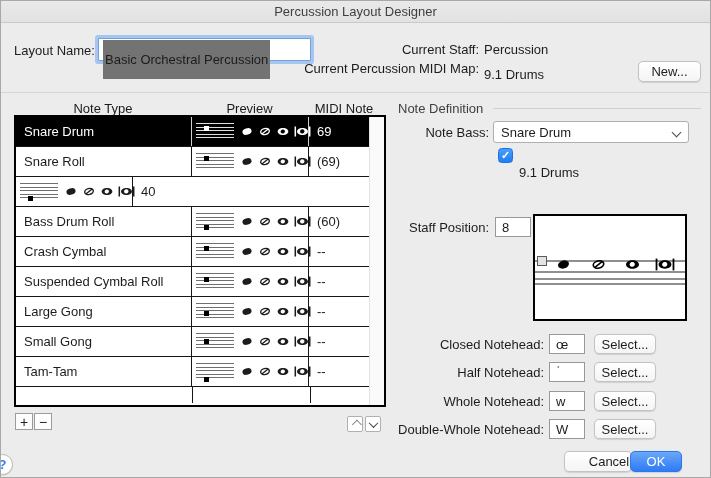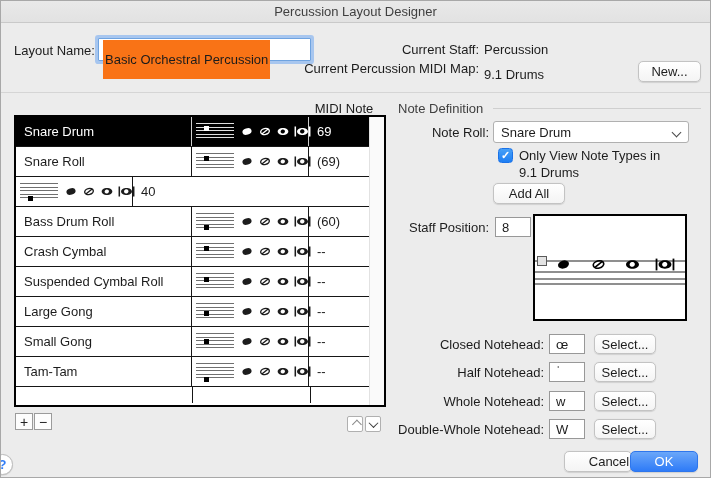--- a/index.html
+++ b/index.html
@@ -11,21 +11,21 @@
   .titlebar { position:absolute; left:0; top:0; width:100%; height:22px;
     background:linear-gradient(#e9e9e9,#e2e2e2); border-bottom:1px solid #c9c9c9;
     display:flex; align-items:center; justify-content:center; color:#3f3f3f; }
 
   
   .lbl { position:absolute; white-space:nowrap; color:#1d1d1d; }
   .rlbl { position:absolute; text-align:right; white-space:nowrap; }
   .name-field { position:absolute; left:97px; top:37px; width:213px; height:23px; background:#fff;
     border:1px solid #6fa3e0; box-shadow:0 0 0 3px rgba(112,167,242,.55); border-radius:1px;
     display:flex; align-items:center; padding-left:4px; }
-  .name-field .sel { background:#f97316; padding:12px 2px;margin-top:20px; }
+  .name-field .sel { background:#737373; padding:12px 2px;margin-top:20px; }
   .hline { position:absolute; height:1px; background:#d5d5d5; }
 
   
   .btn { position:absolute; background:linear-gradient(#ffffff,#f4f4f4); border:1px solid #c3c3c3;
     border-radius:5px; display:flex; align-items:center; justify-content:center;
     box-shadow:0 0.5px 1px rgba(0,0,0,.12); color:#1d1d1d; }
   .btn-ok { background:linear-gradient(#6ba7f9,#2e7bf7); border-color:#2e76ec; color:#fff; }
 
   
   .th { position:absolute; top:100px; text-align:center; color:#1b1b1b; }
@@ -119,20 +119,22 @@
   <div class="name-field">
     <span class="sel">Basic Orchestral Percussion</span>
   </div>
   <div class="rlbl" style="left:330px; top:41px; width:148px;">Current Staff:</div>
   <div class="lbl" style="left:483px; top:41px;">Percussion</div>
   <div class="rlbl" style="left:240px; top:60px; width:238px;">Current Percussion MIDI Map:</div>
   <div class="lbl" style="left:483px; top:66px;">9.1 Drums</div>
   <div class="btn" style="left:637px; top:60px; width:63px; height:21px;">New...</div>
   <div class="hline" style="left:0; top:91px; width:711px;"></div>
 
+  <div class="th" style="left:14px; width:176px;">Note Type</div>
+  <div class="th" style="left:190px; width:117px;">Preview</div>
   <div class="th" style="left:300px; width:86px;">MIDI Note</div>
 
   <div class="tbl">
     <div id="rows-host">
   <div class="trow selected">
     <div class="cell name">
             <span class="rowname">Snare Drum</span>
           </div>
     <div class="cell prev">
       <span class="staff">
@@ -418,30 +420,28 @@
   <div class="arrbtn" style="left:346px; top:415px;">
       <span class="chev up"></span>
     </div>
   <div class="arrbtn" style="left:364px; top:415px;">
       <span class="chev down"></span>
     </div>
 
   <div class="lbl" style="left:397px; top:100px; color:#404040;">Note Definition</div>
   <div class="hline" style="left:492px; top:107px; width:208px; background:#cfcfcf;"></div>
 
-  <div class="rlbl" style="left:388px; top:124px; width:100px;">Note Roll:</div>
+  <div class="rlbl" style="left:388px; top:124px; width:100px;">Note Bass:</div>
   <div class="dropdown">
     <span>Snare Drum</span>
     <span class="dchev"></span>
   </div>
 
   <div class="checkbox"></div>
-  <div class="lbl" style="left:518px; top:147px;">Only View Note Types in</div>
   <div class="lbl" style="left:518px; top:164px;">9.1 Drums</div>
-  <div class="btn" style="left:492px; top:182px; width:72px; height:21px;">Add All</div>
 
   <div class="rlbl" style="left:380px; top:219px; width:108px;">Staff Position:</div>
   <div class="field" style="left:494px; top:216px; width:36px; height:20px;">
     <span>8</span>
   </div>
 
   <div class="prevbox">
     <span class="pline" style="top:44px;"></span>
     <span class="pline" style="top:55px;"></span>
     <span class="pline" style="top:62px;"></span>
@@ -480,15 +480,15 @@
   <div class="btn" style="left:593px; top:390px; width:62px; height:20px;">Select...</div>
 
   <div class="rlbl" style="left:390px; top:421px; width:153px;">Double-Whole Notehead:</div>
   <div class="field" style="left:548px; top:418px; width:36px; height:20px;">
       <span>W</span>
     </div>
   <div class="btn" style="left:593px; top:418px; width:62px; height:20px;">Select...</div>
 
   <div class="helpbtn">?</div>
   <div class="btn" style="left:563px; top:450px; width:68px; height:21px;padding-left:22px;">Cancel</div>
-  <div class="btn btn-ok" style="left:629px; top:450px; width:68px; height:21px;">OK</div>
+  <div class="btn btn-ok" style="left:629px; top:450px; width:52px; height:21px;">OK</div>
 
 </div>
 
 </body></html>

